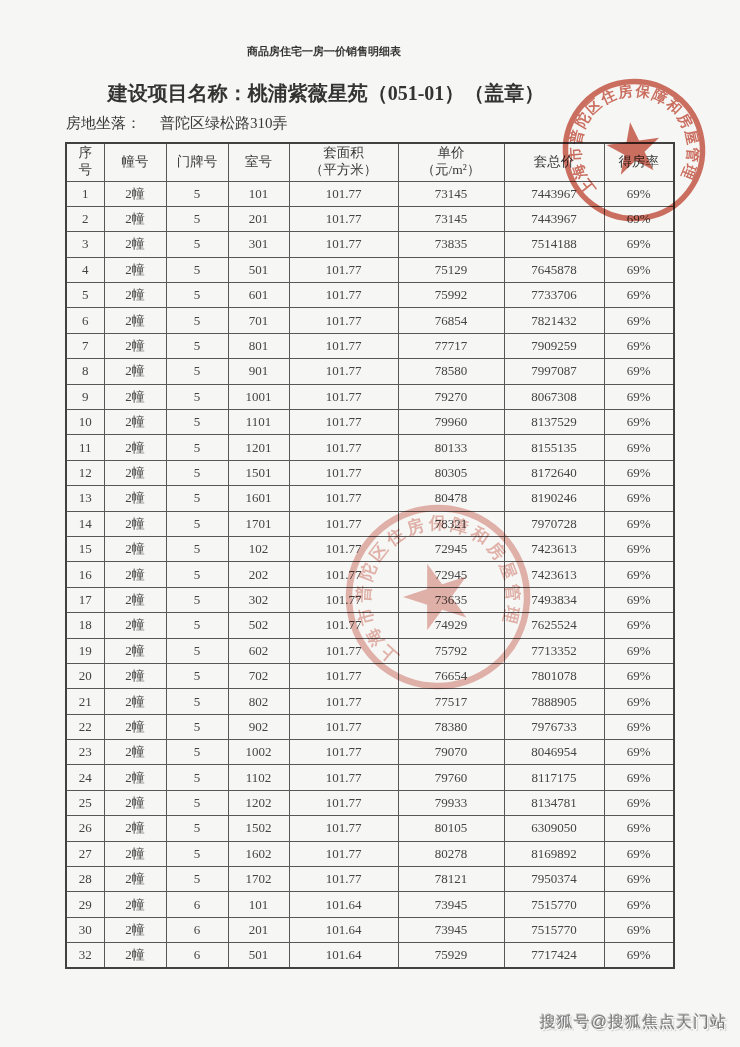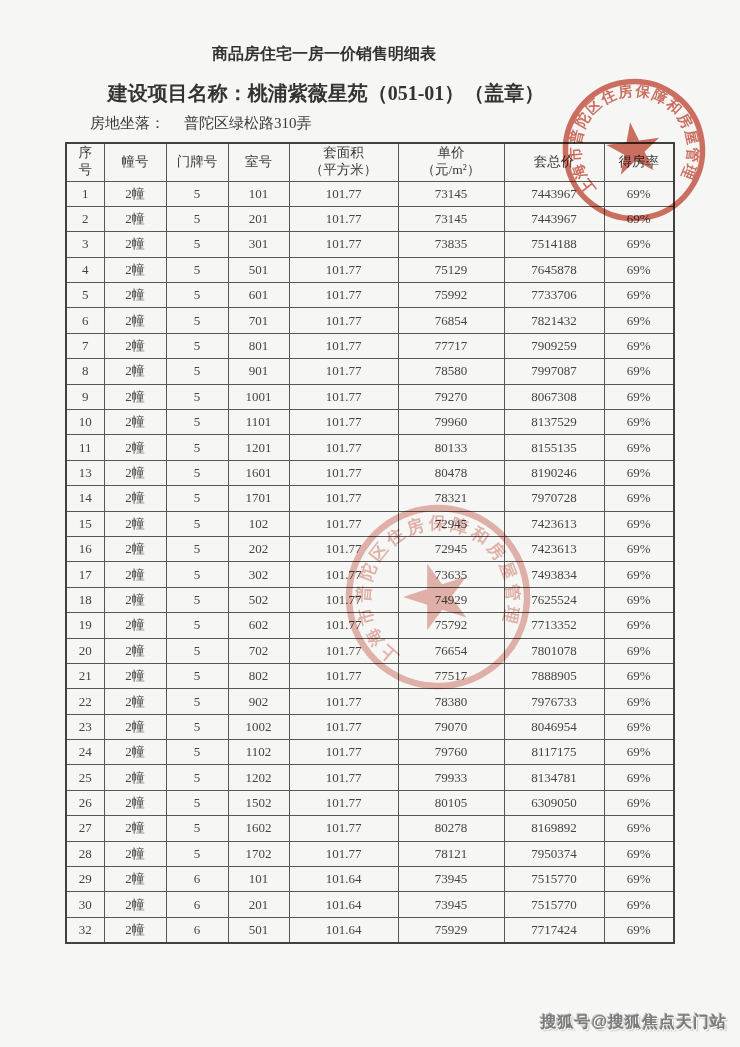--- a/index.html
+++ b/index.html
@@ -7,30 +7,30 @@
     width:740px;height:1047px;
     background:#f6f6f4;
     font-family:"Liberation Serif","DejaVu Serif",serif;
     color:#3d3d3d;
     position:relative;
     overflow:hidden;
   }
   .page{position:absolute;inset:0;}
   .title1{
     position:absolute;left:0;top:44px;width:648px;
-    text-align:center;font-size:16px;font-weight:bold;
+    text-align:center;font-size:11px;font-weight:bold;
     letter-spacing:0px;color:#333;
   }
   .title2{
     position:absolute;left:0;top:80px;width:652px;
     text-align:center;font-size:20px;font-weight:bold;color:#333;
   }
   .location-line{
     position:absolute;left:66px;top:114px;
-    font-size:15px;color:#3a3a3a;margin-left:24px;
+    font-size:15px;color:#3a3a3a;
   }
   .location-line .val{margin-left:19px;}
   table.price-table{
     position:absolute;left:65px;top:142px;
     width:608px;
     border-collapse:collapse;
     table-layout:fixed;
     border:2px solid #414141;
     background:transparent;
   }
@@ -50,21 +50,21 @@
   .seal{
     position:absolute;
     mix-blend-mode:multiply;
     pointer-events:none;
   }
   .seal-top{left:561px;top:77px;opacity:.78;}
   .seal-mid{left:343px;top:502px;opacity:.40;}
   .watermark{
     position:absolute;top:1012px;right:13px;
     font-family:"Liberation Sans","DejaVu Sans",sans-serif;
-    font-size:16px;font-weight:bold;letter-spacing:1px;
+    font-size:16px;font-weight:normal;letter-spacing:1px;
     color:#7a7a7a;
     text-shadow:1px 1px 0 rgba(255,255,255,.95), -1px -1px 0 rgba(70,70,70,.35), 2px 2px 1px rgba(120,120,120,.35);
   }
 </style>
 </head>
 <body>
 
 <div class="page">
 
   <div class="title1">商品房住宅一房一价销售明细表</div>
@@ -205,20 +205,30 @@
           <td>11</td>
           <td>2幢</td>
           <td>5</td>
           <td>1201</td>
           <td>101.77</td>
           <td>80133</td>
           <td>8155135</td>
           <td>69%</td>
         </tr>
         <tr>
+          <td>12</td>
+          <td>2幢</td>
+          <td>5</td>
+          <td>1501</td>
+          <td>101.77</td>
+          <td>80305</td>
+          <td>8172640</td>
+          <td>69%</td>
+        </tr>
+        <tr>
           <td>13</td>
           <td>2幢</td>
           <td>5</td>
           <td>1601</td>
           <td>101.77</td>
           <td>80478</td>
           <td>8190246</td>
           <td>69%</td>
         </tr>
         <tr>

